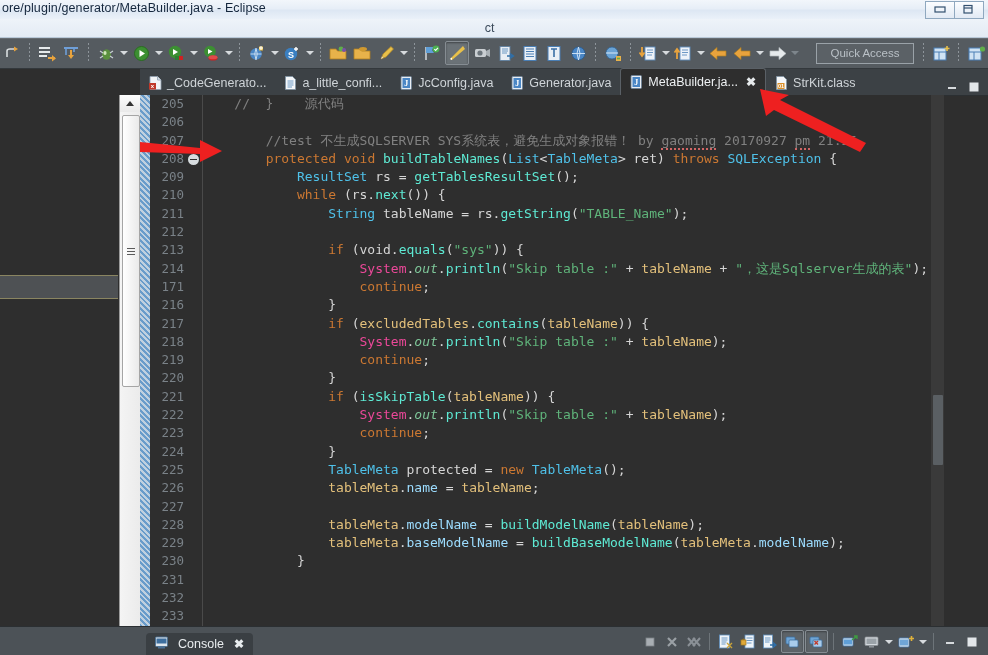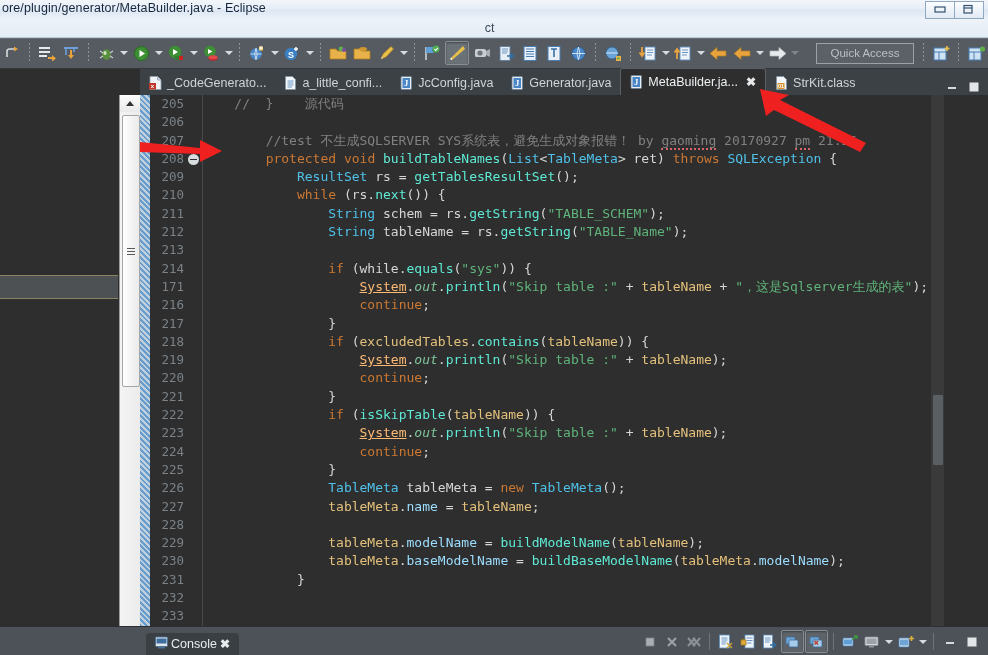--- a/index.html
+++ b/index.html
@@ -113,21 +113,21 @@
   .c-kw{color:#cc7832;}
   .c-type{color:#4fc1e9;}
   .c-strq{color:#5fb37a;}
   .c-fn{color:#5eead4;}
   .c-var{color:#e3c07b;}
   .c-field{color:#9cdcfe;}
   .c-plain{color:#d6d6d6;}
   .c-com{color:#808080;}
   .c-punc{color:#d6d6d6;}
   .c-static{color:#7ec699;font-style:italic;}
-  .c-sysname{color:#fdba74;text-decoration:underline;}
+  .c-sysname{color:#ec4899;}
   .spell{border-bottom:2px dotted #d06666;}
 
   .fold-marker{
     position:absolute;left:0;top:4px;width:11px;height:11px;border-radius:50%;
     background:#d8dde0;display:flex;align-items:center;justify-content:center;
   }
   .fold-marker i{display:block;width:7px;height:1.5px;background:#2e2e2e;}
 
   
   .ed-scroll{position:absolute;right:0;top:0;width:13px;height:531px;background:#3a3a3a;}
@@ -146,21 +146,21 @@
     background:linear-gradient(to right,#ffffff,#eaeaea);border-radius:2px;
     display:flex;align-items:center;justify-content:center;}
   .lp-grip{width:8px;height:7px;background:repeating-linear-gradient(to bottom,#5a5a5a 0 1px,transparent 1px 3px);}
 
   
   .console{
     position:absolute;left:140px;top:626px;width:848px;height:29px;background:#4c5257;
     border-top:1px solid #2b2f32;display:flex;align-items:center;
   }
   .ctab{
-    height:22px;margin-left:6px;margin-top:5px;padding:0 9px;display:flex;align-items:center;gap:3px;
+    height:22px;margin-left:6px;margin-top:5px;padding:0 9px;display:flex;align-items:center;gap:10px;
     background:#3a3f43;border-radius:4px 4px 0 0;font-size:12.5px;color:#e8ecee;white-space:nowrap;
   }
   .ctab .close{font-weight:bold;font-size:12px;}
   .ctools{margin-left:auto;display:flex;align-items:center;gap:1px;padding-right:6px;}
   .ctool{width:21px;height:21px;display:flex;align-items:center;justify-content:center;border-radius:2px;flex:none;}
   .ctool.pressed{background:#5d6368;border:1px solid #868d93;box-shadow:inset 0 1px 2px rgba(0,0,0,.35);}
   .csep{width:1px;height:17px;background:#6d7479;margin:0 4px;}
 
   
   .bl-strip{position:absolute;left:0;top:626px;width:140px;height:29px;background:#4c5257;border-top:1px solid #2b2f32;}
@@ -625,36 +625,35 @@
         <div class="line" style="position: relative;"></div>
         <div class="line" style="position: relative;"></div>
       </div>
     <div class="code-area" id="code-area">
         <div class="line"><span class="c-plain">    </span><span class="c-com">//  }    源代码</span></div>
         <div class="line">&nbsp;</div>
         <div class="line"><span class="c-plain">        </span><span class="c-com">//test 不生成SQLSERVER SYS系统表，避免生成对象报错！ by </span><span class="c-com spell">gaoming</span><span class="c-com"> 20170927 </span><span class="c-com spell">pm</span><span class="c-com"> 21:25</span></div>
         <div class="line"><span class="c-plain">        </span><span class="c-kw">protected</span><span class="c-plain"> </span><span class="c-kw">void</span><span class="c-plain"> </span><span class="c-fn">buildTableNames</span><span class="c-punc">(</span><span class="c-type">List</span><span class="c-punc">&lt;</span><span class="c-type">TableMeta</span><span class="c-punc">&gt; ret) </span><span class="c-kw">throws</span><span class="c-plain"> </span><span class="c-type">SQLException</span><span class="c-punc"> {</span></div>
         <div class="line"><span class="c-plain">            </span><span class="c-type">ResultSet</span><span class="c-punc"> rs = </span><span class="c-fn">getTablesResultSet</span><span class="c-punc">();</span></div>
         <div class="line"><span class="c-plain">            </span><span class="c-kw">while</span><span class="c-punc"> (rs.</span><span class="c-fn">next</span><span class="c-punc">()) {</span></div>
-        <div class="line"><span class="c-plain">                </span><span class="c-type">String</span><span class="c-punc"> schem = rs.</span><span class="c-fn">getString</span><span class="c-punc">(</span><span class="c-strq">"TABLE_SCHEM"</span><span class="c-punc">);</span></div>
         <div class="line"><span class="c-plain">                </span><span class="c-type">String</span><span class="c-punc"> tableName = rs.</span><span class="c-fn">getString</span><span class="c-punc">(</span><span class="c-strq">"TABLE_Name"</span><span class="c-punc">);</span></div>
         <div class="line">&nbsp;</div>
-        <div class="line"><span class="c-plain">                </span><span class="c-kw">if</span><span class="c-punc"> (while.</span><span class="c-fn">equals</span><span class="c-punc">(</span><span class="c-strq">"sys"</span><span class="c-punc">)) {</span></div>
+        <div class="line"><span class="c-plain">                </span><span class="c-kw">if</span><span class="c-punc"> (void.</span><span class="c-fn">equals</span><span class="c-punc">(</span><span class="c-strq">"sys"</span><span class="c-punc">)) {</span></div>
         <div class="line"><span class="c-plain">                    </span><span class="c-sysname">System</span><span class="c-punc">.</span><span class="c-static">out</span><span class="c-punc">.</span><span class="c-fn">println</span><span class="c-punc">(</span><span class="c-strq">"Skip table :"</span><span class="c-punc"> + </span><span class="c-var">tableName</span><span class="c-punc"> + </span><span class="c-strq">"，这是Sqlserver生成的表"</span><span class="c-punc">);</span></div>
         <div class="line"><span class="c-plain">                    </span><span class="c-kw">continue</span><span class="c-punc">;</span></div>
         <div class="line"><span class="c-punc">                }</span></div>
         <div class="line"><span class="c-plain">                </span><span class="c-kw">if</span><span class="c-punc"> (</span><span class="c-var">excludedTables</span><span class="c-punc">.</span><span class="c-fn">contains</span><span class="c-punc">(</span><span class="c-var">tableName</span><span class="c-punc">)) {</span></div>
         <div class="line"><span class="c-plain">                    </span><span class="c-sysname">System</span><span class="c-punc">.</span><span class="c-static">out</span><span class="c-punc">.</span><span class="c-fn">println</span><span class="c-punc">(</span><span class="c-strq">"Skip table :"</span><span class="c-punc"> + </span><span class="c-var">tableName</span><span class="c-punc">);</span></div>
         <div class="line"><span class="c-plain">                    </span><span class="c-kw">continue</span><span class="c-punc">;</span></div>
         <div class="line"><span class="c-punc">                }</span></div>
         <div class="line"><span class="c-plain">                </span><span class="c-kw">if</span><span class="c-punc"> (</span><span class="c-fn">isSkipTable</span><span class="c-punc">(</span><span class="c-var">tableName</span><span class="c-punc">)) {</span></div>
         <div class="line"><span class="c-plain">                    </span><span class="c-sysname">System</span><span class="c-punc">.</span><span class="c-static">out</span><span class="c-punc">.</span><span class="c-fn">println</span><span class="c-punc">(</span><span class="c-strq">"Skip table :"</span><span class="c-punc"> + </span><span class="c-var">tableName</span><span class="c-punc">);</span></div>
         <div class="line"><span class="c-plain">                    </span><span class="c-kw">continue</span><span class="c-punc">;</span></div>
         <div class="line"><span class="c-punc">                }</span></div>
-        <div class="line"><span class="c-plain">                </span><span class="c-type">TableMeta</span><span class="c-punc"> tableMeta = </span><span class="c-kw">new</span><span class="c-plain"> </span><span class="c-type">TableMeta</span><span class="c-punc">();</span></div>
+        <div class="line"><span class="c-plain">                </span><span class="c-type">TableMeta</span><span class="c-punc"> protected = </span><span class="c-kw">new</span><span class="c-plain"> </span><span class="c-type">TableMeta</span><span class="c-punc">();</span></div>
         <div class="line"><span class="c-plain">                </span><span class="c-var">tableMeta</span><span class="c-punc">.</span><span class="c-field">name</span><span class="c-punc"> = </span><span class="c-var">tableName</span><span class="c-punc">;</span></div>
         <div class="line">&nbsp;</div>
         <div class="line"><span class="c-plain">                </span><span class="c-var">tableMeta</span><span class="c-punc">.</span><span class="c-field">modelName</span><span class="c-punc"> = </span><span class="c-fn">buildModelName</span><span class="c-punc">(</span><span class="c-var">tableName</span><span class="c-punc">);</span></div>
         <div class="line"><span class="c-plain">                </span><span class="c-var">tableMeta</span><span class="c-punc">.</span><span class="c-field">baseModelName</span><span class="c-punc"> = </span><span class="c-fn">buildBaseModelName</span><span class="c-punc">(</span><span class="c-var">tableMeta</span><span class="c-punc">.</span><span class="c-field">modelName</span><span class="c-punc">);</span></div>
         <div class="line"><span class="c-punc">            }</span></div>
       </div>
     <div class="ed-scroll">
       <div class="ed-thumb"></div>
     </div>
   </div>

